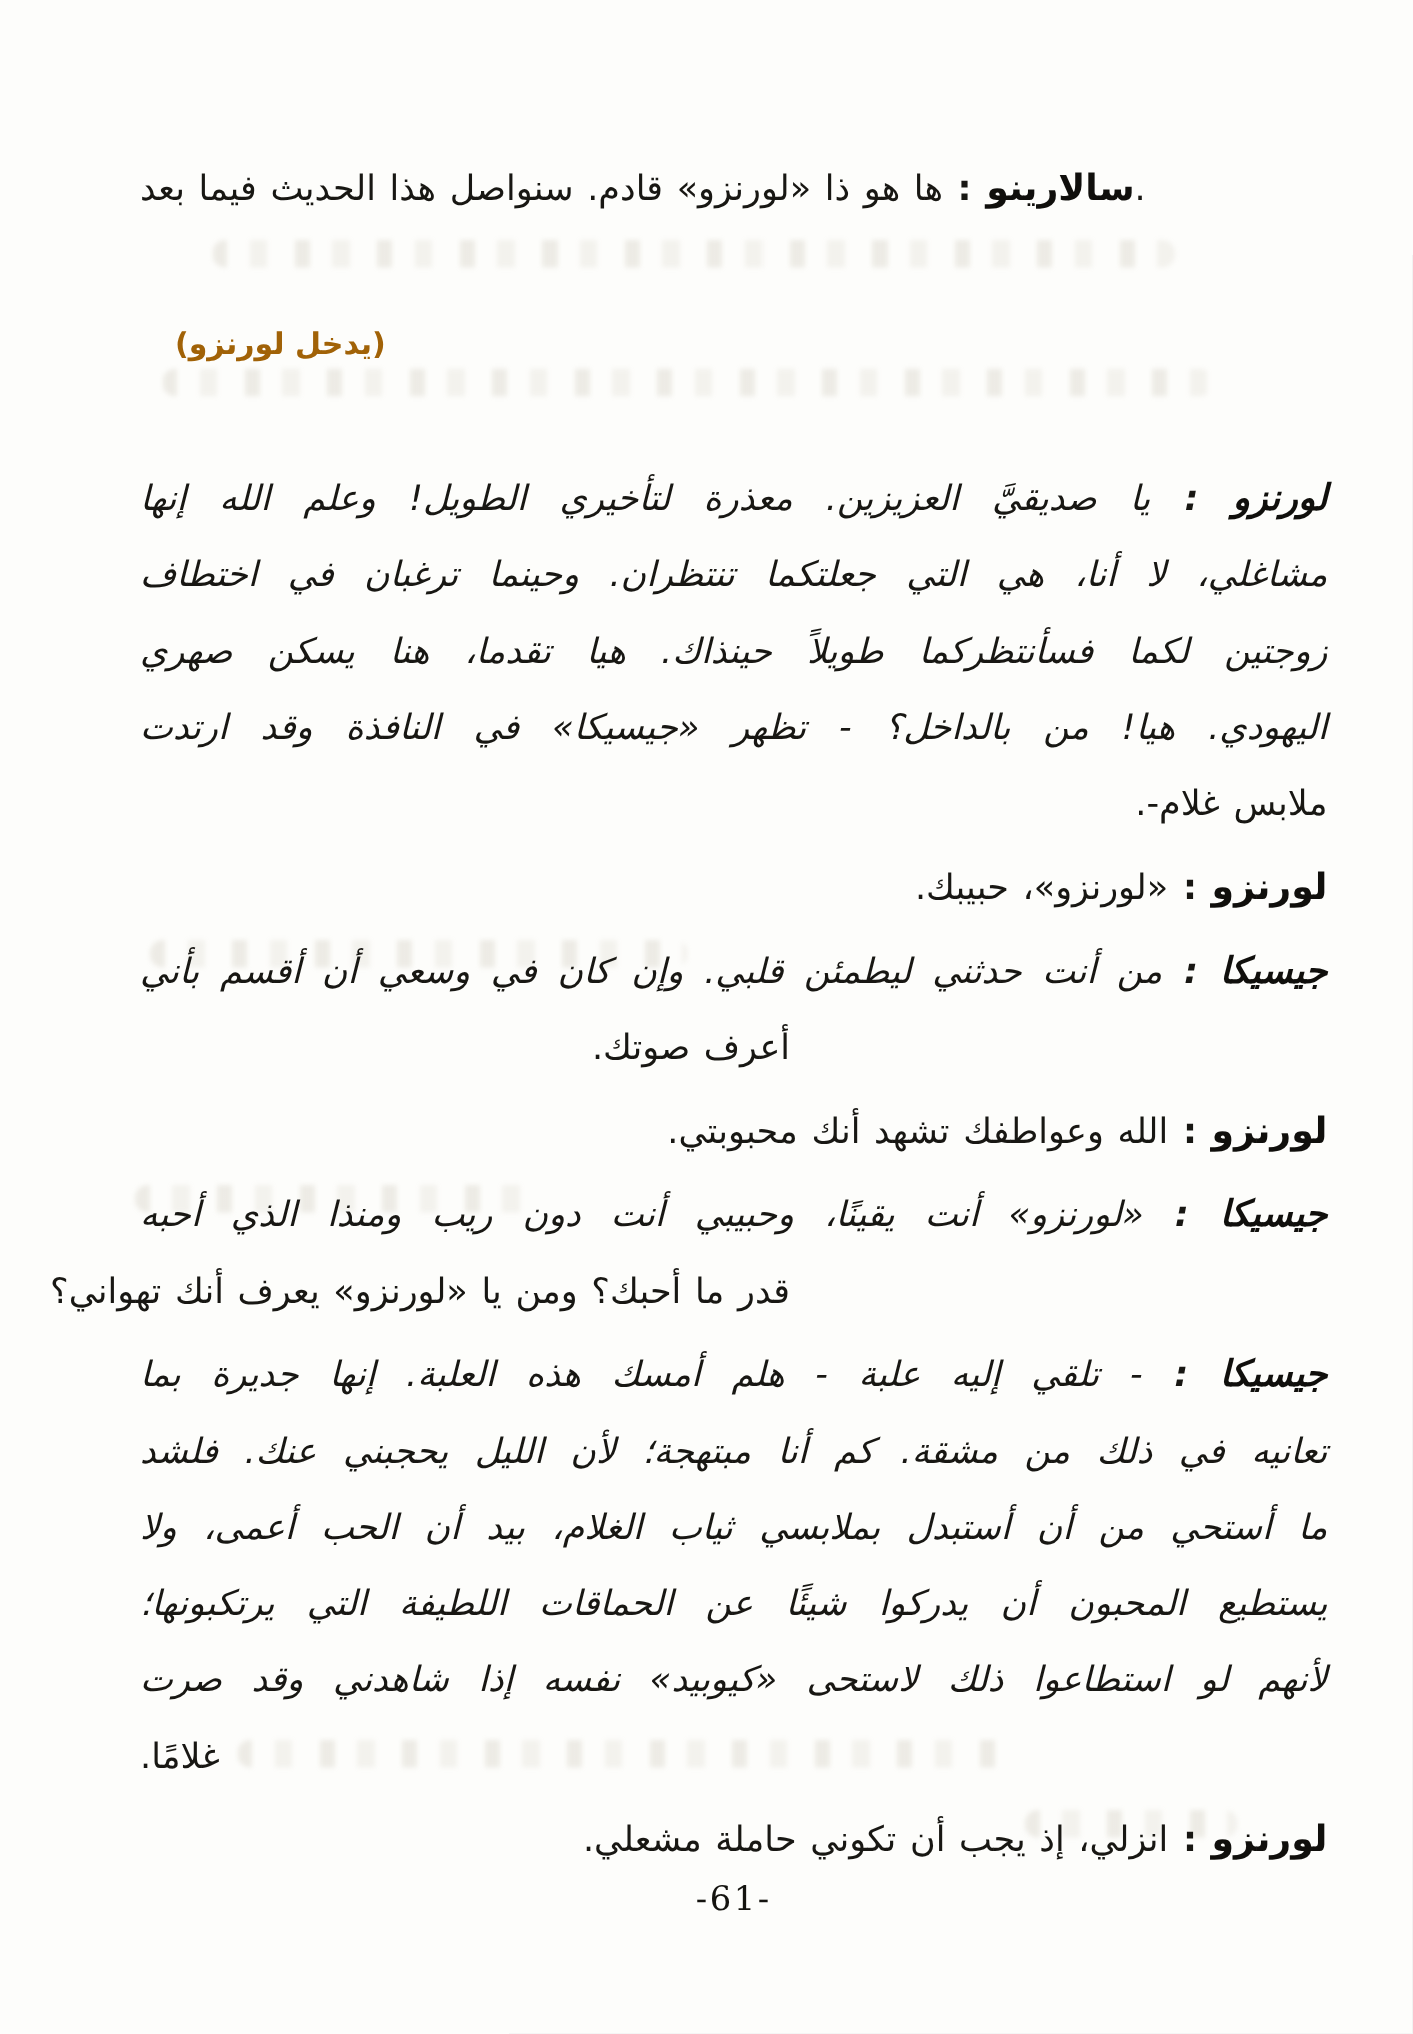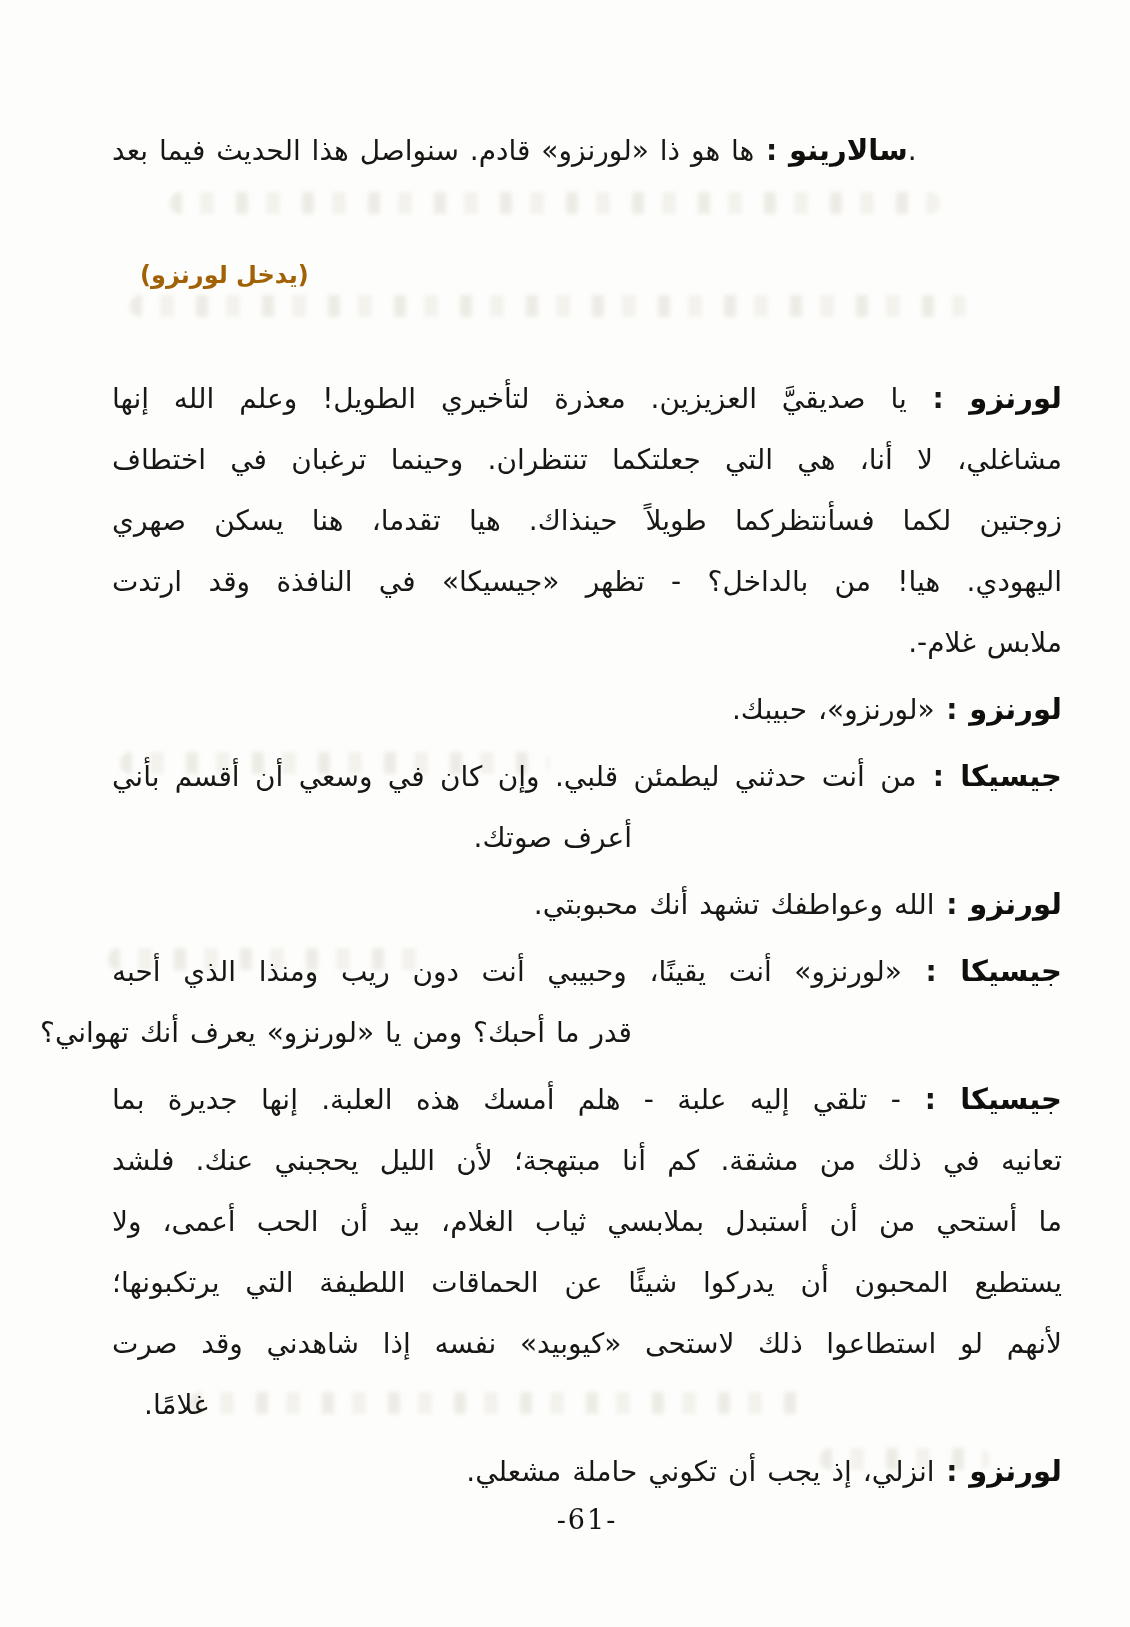--- a/index.html
+++ b/index.html
@@ -23,23 +23,24 @@
     text-align:right;
     line-height:61px;
     font-size:28px;
     white-space:nowrap;
     word-spacing:2px;
   }
   .ln.fill{
     white-space:normal;
     text-align:justify;
     text-align-last:justify;
+    font-style:italic;
   }
   .ln.ind{margin-right:430px;}
-  .ln.leftal{text-align:left;margin-left:32px;}
+  .ln.leftal{text-align:left;}
   .spk{font-weight:bold;font-size:29px;color:#100f0c;}
   .sep{font-weight:bold;}
   .stage{
     direction:rtl;
     text-align:left;
     padding-left:28px;
     margin-top:69px;
     line-height:50px;
     font-size:24px;
     font-weight:bold;

